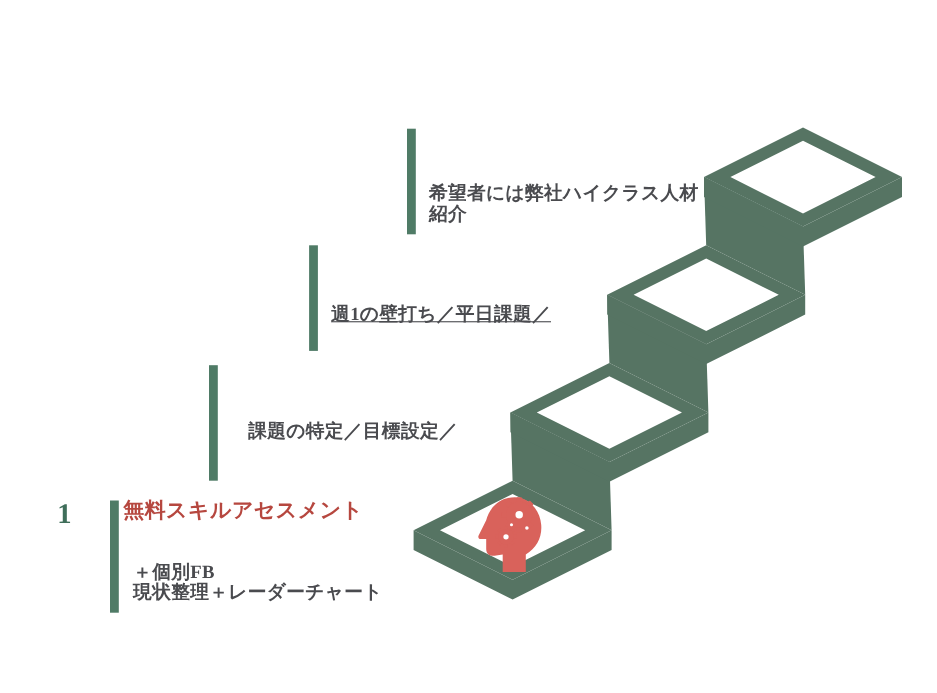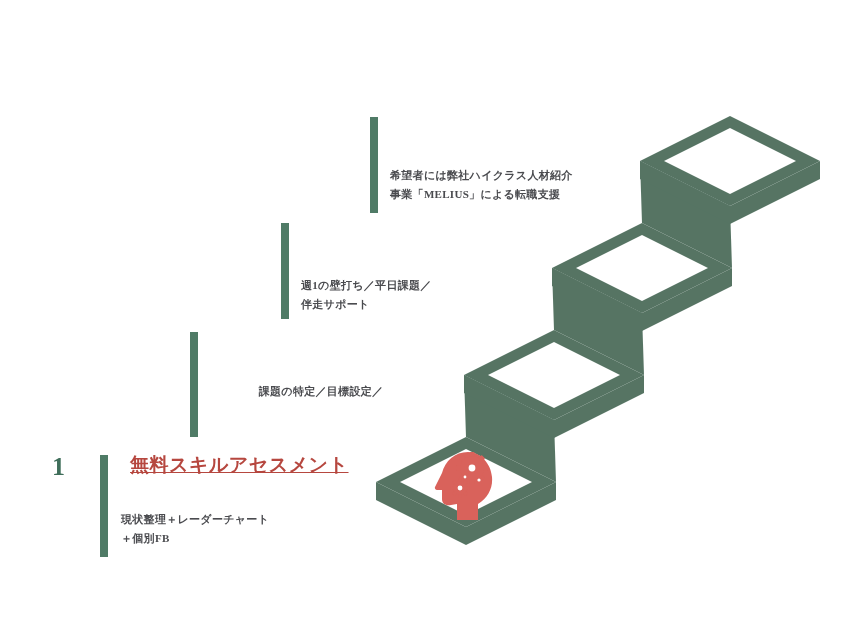--- a/index.html
+++ b/index.html
@@ -16,32 +16,31 @@
   body{font-family:"Liberation Serif","DejaVu Serif",serif;}
   .canvas{position:relative;width:852px;height:630px;background:var(--background);}
   .stairs-svg{position:absolute;left:0;top:0;width:852px;height:630px;}
   .tick-bar{position:absolute;width:8px;background:var(--bar-green);}
   .step-number{
     position:absolute;left:52px;top:452px;
     font-size:26px;font-weight:bold;color:var(--number-green);
     font-family:"Liberation Serif","DejaVu Serif",serif;
   }
   .step-title{
-    position:absolute;left:130px;top:452px;width:260px;
+    position:absolute;left:112px;top:452px;width:260px;
     font-size:19px;line-height:26px;font-weight:bold;letter-spacing:.5px;
     color:var(--title-red);
-    text-decoration:underline;
   }
   .step-desc{
-    font-size:11px;line-height:19px;font-weight:bold;letter-spacing:.3px;
+    font-size:17px;line-height:19px;font-weight:bold;letter-spacing:.3px;
     color:var(--text-gray);position:absolute;
   }
   .desc-1{left:121px;top:510px;width:240px;}
   .desc-2{left:211px;top:382px;width:220px;text-align:center;}
-  .desc-3{left:301px;top:276px;width:220px;}
+  .desc-3{left:301px;top:276px;width:220px;text-decoration:underline;}
   .desc-4{left:390px;top:166px;width:260px;}
   .bar-1{left:100px;top:455px;height:102px;}
   .bar-2{left:190px;top:332px;height:105px;}
   .bar-3{left:281px;top:223px;height:96px;}
   .bar-4{left:370px;top:117px;height:96px;}
   .line{display:block;}
 </style>
 </head>
 <body>
 
@@ -108,34 +107,32 @@
       </g>
     </g>
   </svg>
 
   <span class="step-number">1</span>
   <div class="tick-bar bar-1"></div>
   <div class="step-title">
     <span class="line">無料スキルアセスメント</span>
   </div>
   <div class="step-desc desc-1">
+    <span class="line">＋個別FB</span>
     <span class="line">現状整理＋レーダーチャート</span>
-    <span class="line">＋個別FB</span>
   </div>
 
   <div class="tick-bar bar-2"></div>
   <div class="step-desc desc-2">
     <span class="line">課題の特定／目標設定／</span>
   </div>
 
   <div class="tick-bar bar-3"></div>
   <div class="step-desc desc-3">
     <span class="line">週1の壁打ち／平日課題／</span>
-    <span class="line">伴走サポート</span>
   </div>
 
   <div class="tick-bar bar-4"></div>
   <div class="step-desc desc-4">
     <span class="line">希望者には弊社ハイクラス人材紹介</span>
-    <span class="line">事業「MELIUS」による転職支援</span>
   </div>
 
 </div>
 
 </body></html>

